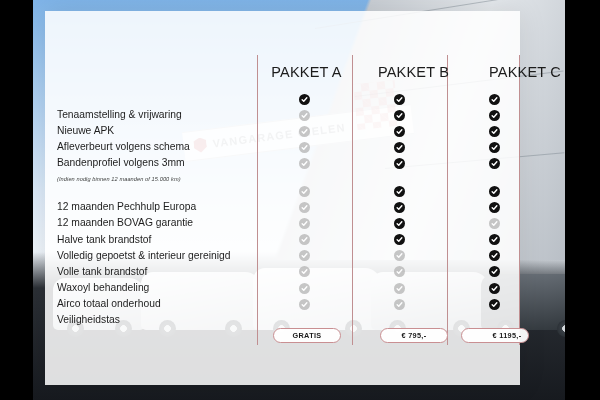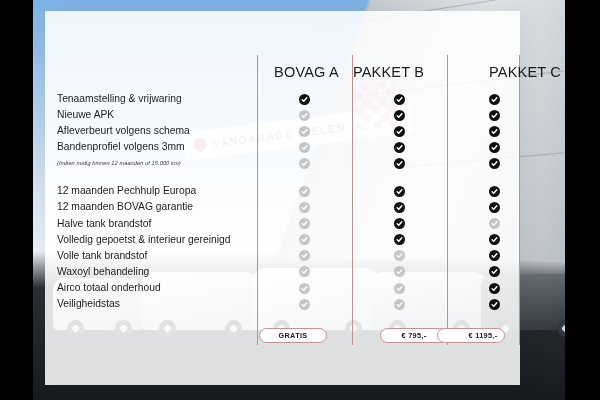--- a/index.html
+++ b/index.html
@@ -126,25 +126,25 @@
     top: 53px;
     width: 95px;
     text-align: center;
     font-size: 14.5px;
     font-weight: 400;
     color: #1c1c1c;
     letter-spacing: .2px;
     white-space: nowrap;
   }
   #head-0 { left: 214px; }
-  #head-1 { left: 296px; }
+  #head-1 { left: 321px; }
   #head-2 { left: 404px; padding-left: 40px; }
 
   
-  #labels { position: absolute; left: 12px; top: 80px; width: 196px; }
+  #labels { position: absolute; left: 12px; top: 96px; width: 196px; }
   .feature-row { height: 16.1px; display: flex; align-items: center; }
   .feature-label {
     font-size: 10.3px;
     color: #1d1d1d;
     white-space: nowrap;
     line-height: 1;
   }
   .feature-note {
     font-size: 5.6px;
     font-style: italic;
@@ -180,23 +180,23 @@
     border: 1px solid #c98f92;
     border-radius: 9px;
     background: rgba(255,255,255,0.95);
     display: flex; align-items: center; justify-content: center;
     font-size: 7.3px;
     font-weight: 700;
     color: #1a1a1a;
     letter-spacing: .3px;
     white-space: nowrap;
   }
-  #price-0 { left: 214px; }
+  #price-0 { left: 228px; }
   #price-1 { left: 335px; }
-  #price-2 { left: 392px; padding-left: 24px; }
+  #price-2 { left: 416px; padding-left: 24px; }
 </style>
 </head>
 <body>
 
 <div id="stage">
 
   <div id="photo">
     <div id="building"></div>
     <div id="building-line-a"></div>
     <div id="building-line-b"></div>
@@ -232,21 +232,21 @@
   </div>
 
   <div id="card">
     <div id="table">
 
       <div class="divider" id="div-0"></div>
       <div class="divider" id="div-1"></div>
       <div class="divider" id="div-2"></div>
       <div class="divider" id="div-3"></div>
 
-      <div class="col-head" id="head-0">BOVAG A</div>
+      <div class="col-head" id="head-0">PAKKET A</div>
       <div class="col-head" id="head-1">PAKKET B</div>
       <div class="col-head" id="head-2">PAKKET C</div>
 
       <div id="labels">
           <div class="feature-row">
             <div>
               <div class="feature-label">Tenaamstelling &amp; vrijwaring</div>
             </div>
           </div>
           <div class="feature-row">

